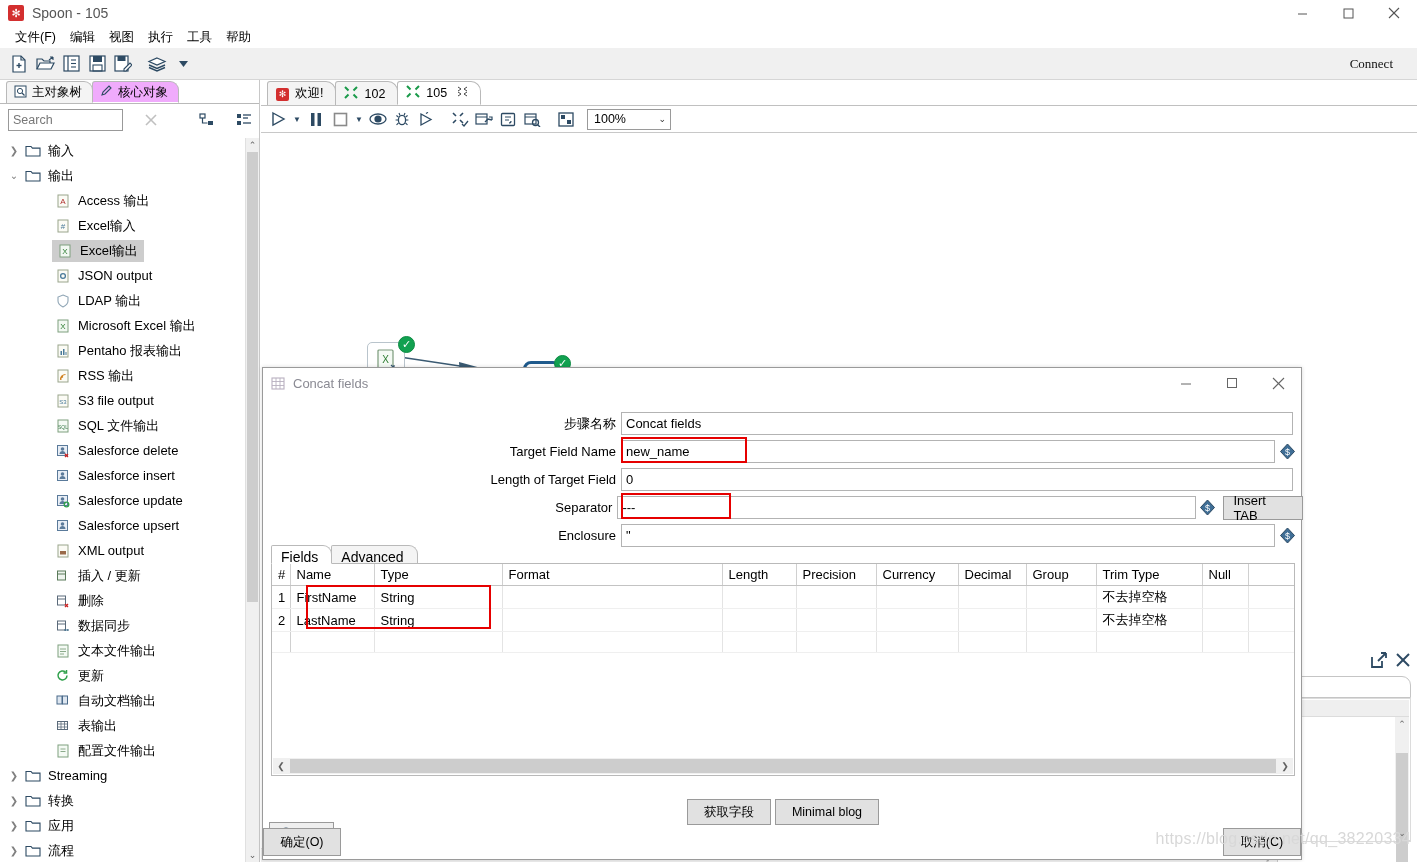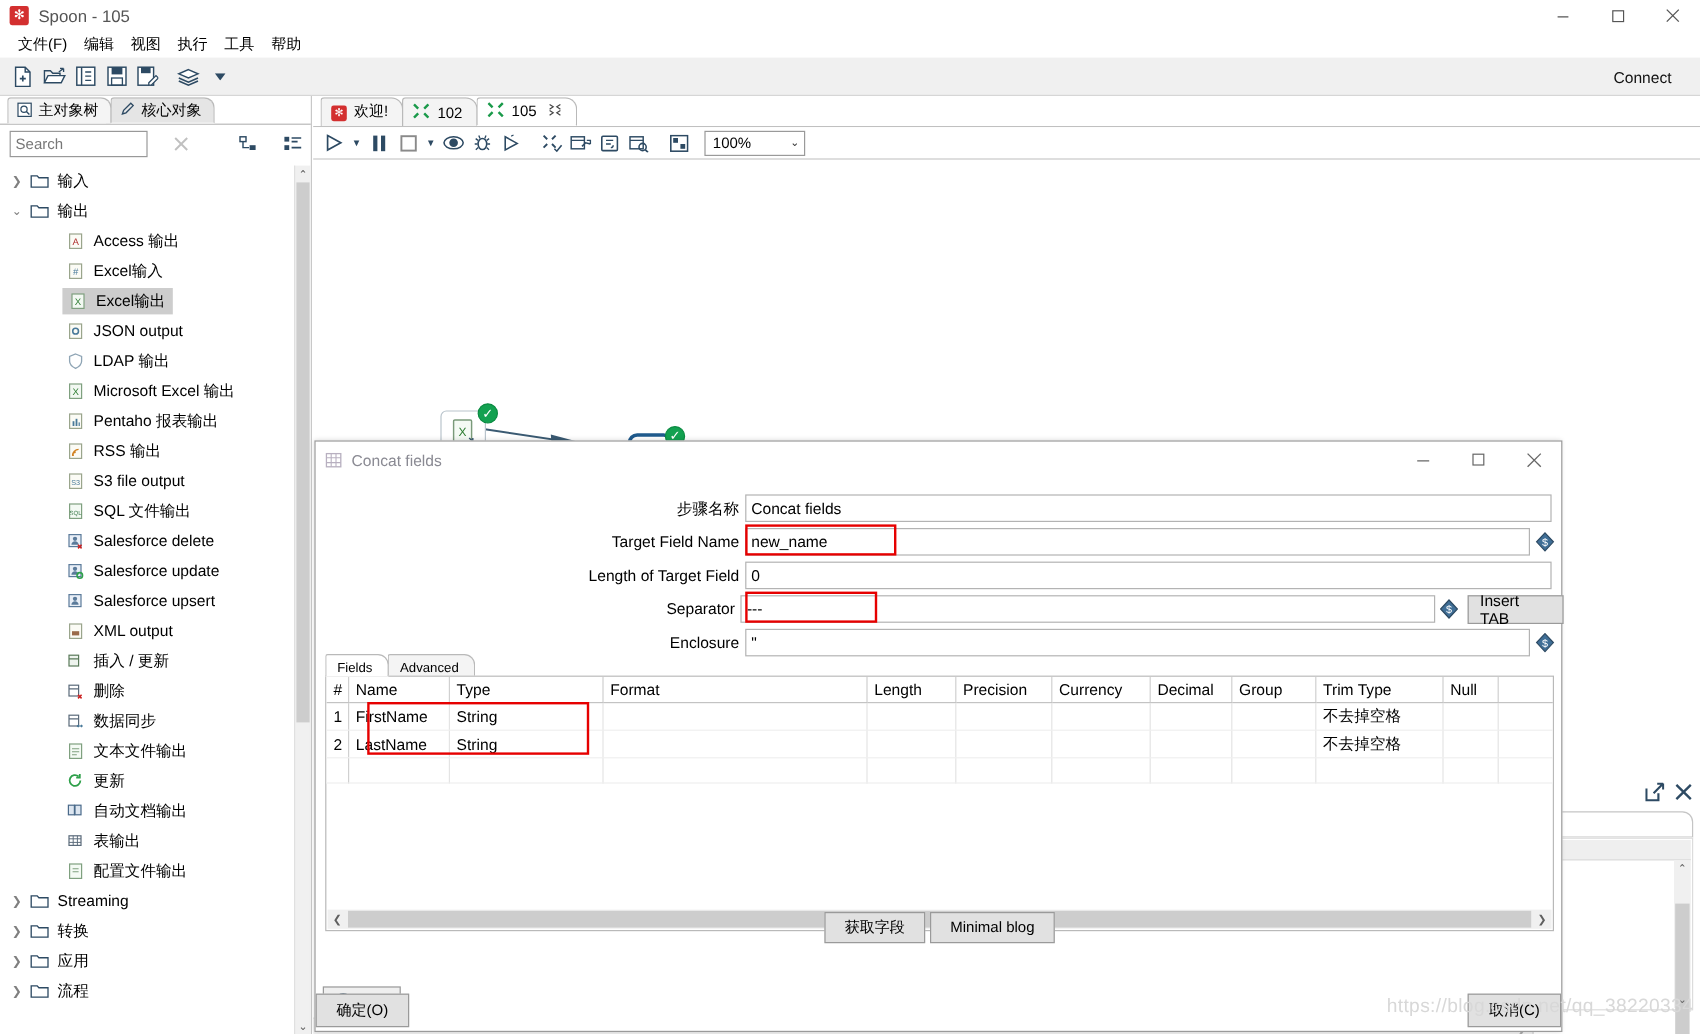--- a/index.html
+++ b/index.html
@@ -42,32 +42,32 @@
   
   .maintoolbar {
     position:absolute; left:0; top:48px; width:1417px; height:32px;
     background:#f0f0f0; border-bottom:1px solid #d6d6d6;
     display:flex; align-items:center; padding-left:6px;
   }
   .tbtn { width:26px; height:26px; display:flex; align-items:center; justify-content:center; }
   .tsep { width:8px; }
   .connect-btn {
     position:absolute; right:18px; top:48px; height:32px; display:flex; align-items:center;
-    font-size:13px; color:#111; padding:0 6px;
+    font-size:13px; color:#111; padding:0 6px;font-family:Liberation Serif, serif;
   }
 
   
   .leftpanel { position:absolute; left:0; top:80px; width:260px; height:782px; background:#fff;
                border-right:1px solid #c8c8c8; }
   .lp-tabs { height:24px; position:relative; display:flex; align-items:flex-end;
              border-bottom:1px solid #b9b9b9; padding-left:6px; }
   .lp-tab { height:22px; display:flex; align-items:center; gap:5px; padding:0 10px 0 7px;
             font-size:12.5px; border:1px solid #b9b9b9; border-bottom:none;
             border-radius:3px 9px 0 0; background:#f4f4f4; margin-right:-1px; position:relative; }
-  .lp-tab.active { background:#e5e5e5; border-bottom:1px solid #fff; z-index:2; }
+  .lp-tab.active { background:#f0abfc; border-bottom:1px solid #fff; z-index:2; }
   .searchrow { height:30px; display:flex; align-items:center; padding:4px 6px 2px 8px; gap:19px; }
   .searchbox { width:138px; height:22px; border:1px solid #999; background:#fff;
                font-size:12.5px; padding:0 4px; color:#777; display:flex; align-items:center; }
   .sicon { width:22px; height:22px; display:flex; align-items:center; justify-content:center; color:#bbb; }
   .tree { position:absolute; left:0; top:58px; right:14px; bottom:0; overflow:hidden; }
   .tnode { height:25px; display:flex; align-items:center; font-size:13px; white-space:nowrap; }
   .tnode .arrow { width:16px; display:flex; align-items:center; justify-content:center;
                   color:#808080; font-size:10px; margin-left:6px; }
   .tnode .folder { width:22px; display:flex; align-items:center; justify-content:center; }
   .tnode .tlabel { margin-left:4px; }
@@ -128,42 +128,42 @@
   .formlbl { width:358px; text-align:right; font-size:13px; padding-right:5px; }
   .forminput { height:23px; border:1px solid #b3b3b3; background:#fff; font-size:13px;
                display:flex; align-items:center; padding:0 4px; }
   .dollar { width:18px; height:18px; margin-left:3px; display:flex; align-items:center; justify-content:center; }
   .redbox { position:absolute; border:2px solid #e60000; pointer-events:none; }
   .insert-tab { margin-left:7px; height:24px; border:1px solid #9a9a9a; background:#e1e1e1;
                 font-size:13px; display:flex; align-items:center; padding:0 9px; }
 
   .tabsrow { position:absolute; left:8px; top:177px; width:1024px; height:19px;
              display:flex; align-items:flex-end; }
-  .dtab { height:19px; display:flex; align-items:center; padding:4px 13px 0 9px; font-size:11px;
+  .dtab { height:19px; display:flex; align-items:center; padding:4px 13px 0 9px; font-size:14px;
           border:1px solid #b9b9b9; border-bottom:none; border-radius:2px 9px 0 0;
           background:#f4f4f4; margin-right:-1px; }
   .dtab.active { background:#fff; border-bottom:1px solid #fff; z-index:2; }
   .tabbody { position:absolute; left:8px; top:195px; width:1024px; height:213px;
              border:1px solid #b9b9b9; background:#fff; }
 
   table.grid { border-collapse:collapse; width:1022px; table-layout:fixed; font-size:13px; }
   table.grid th { font-weight:normal; text-align:left; padding:3px 6px; height:21px;
                   border-right:1px solid #d0d0d0; border-bottom:1px solid #c3c3c3; background:#fff; }
   table.grid td { padding:2px 6px; height:21px; border-right:1px solid #e4e4e4;
                   border-bottom:1px solid #efefef; background:#fff; }
   table.grid td.rownum, table.grid th.rownum { text-align:center; color:#000; border-right:1px solid #d0d0d0; }
 
   .hscroll { position:absolute; left:1px; right:1px; bottom:1px; height:16px; background:#f0f0f0;
              display:flex; align-items:center; }
   .hscroll .ha { width:16px; height:16px; display:flex; align-items:center; justify-content:center;
                  font-size:9px; color:#606060; }
   .hscroll .hthumb { flex:1; height:14px; background:#cdcdcd; margin:0 1px; }
 
-  .gridbtns { position:absolute; left:8px; top:392px; width:1024px; height:44px;
-              display:flex; align-items:flex-start; justify-content:center; gap:4px; }
+  .gridbtns { position:absolute; left:8px; top:413px; width:1024px; height:44px;
+              display:flex; align-items:flex-end; justify-content:center; gap:4px; }
   .gbtn { height:26px; border:1px solid #9a9a9a; background:#e1e1e1; font-size:12.5px;
           display:flex; align-items:center; justify-content:center; padding:0 16px; }
 
   .dlgfooter { position:absolute; left:0; right:0; bottom:0; height:45px; }
   .helpbtn { position:absolute; left:6px; top:8px; height:27px; border:1px solid #9a9a9a;
              background:#efefef; display:flex; align-items:center; gap:5px; padding:0 9px; font-size:12.5px; }
   .okrow { position:absolute; left:0; right:0; top:14px; display:flex; justify-content:space-between; gap:6px; }
   .okbtn { height:28px; min-width:78px; border:1px solid #9a9a9a; background:#e1e1e1;
            display:flex; align-items:center; justify-content:center; font-size:12.5px; }
 
@@ -444,20 +444,30 @@
       <div class="tnode child">
         <span class="ico">
             <svg width="15" height="15" viewBox="0 0 15 15">
               <rect x="2.5" y="2.5" width="10" height="10" fill="#e8eef6" stroke="#5a7a9a" stroke-width="1"></rect>
               <circle cx="7.5" cy="6" r="1.8" fill="#5a7a9a"></circle>
               <path d="M4.5 11c0-1.8 1.4-3 3-3s3 1.2 3 3z" fill="#5a7a9a"></path>
               <path d="M10 11l3 3M13 11l-3 3" stroke="#cc2222" stroke-width="1.3"></path>
             </svg>
           </span>
         <span>Salesforce delete</span>
+      </div>
+      <div class="tnode child">
+        <span class="ico">
+            <svg width="15" height="15" viewBox="0 0 15 15">
+              <rect x="2.5" y="2.5" width="10" height="10" fill="#e8eef6" stroke="#5a7a9a" stroke-width="1"></rect>
+              <circle cx="7.5" cy="6" r="1.8" fill="#5a7a9a"></circle>
+              <path d="M4.5 11c0-1.8 1.4-3 3-3s3 1.2 3 3z" fill="#5a7a9a"></path>
+            </svg>
+          </span>
+        <span>Salesforce insert</span>
       </div>
       <div class="tnode child">
         <span class="ico">
             <svg width="15" height="15" viewBox="0 0 15 15">
               <rect x="2.5" y="2.5" width="10" height="10" fill="#e8eef6" stroke="#5a7a9a" stroke-width="1"></rect>
               <circle cx="7.5" cy="6" r="1.8" fill="#5a7a9a"></circle>
               <path d="M4.5 11c0-1.8 1.4-3 3-3s3 1.2 3 3z" fill="#5a7a9a"></path>
               <circle cx="11.5" cy="11.5" r="2.3" fill="none" stroke="#2ea04a" stroke-width="1.3"></circle>
             </svg>
           </span>

